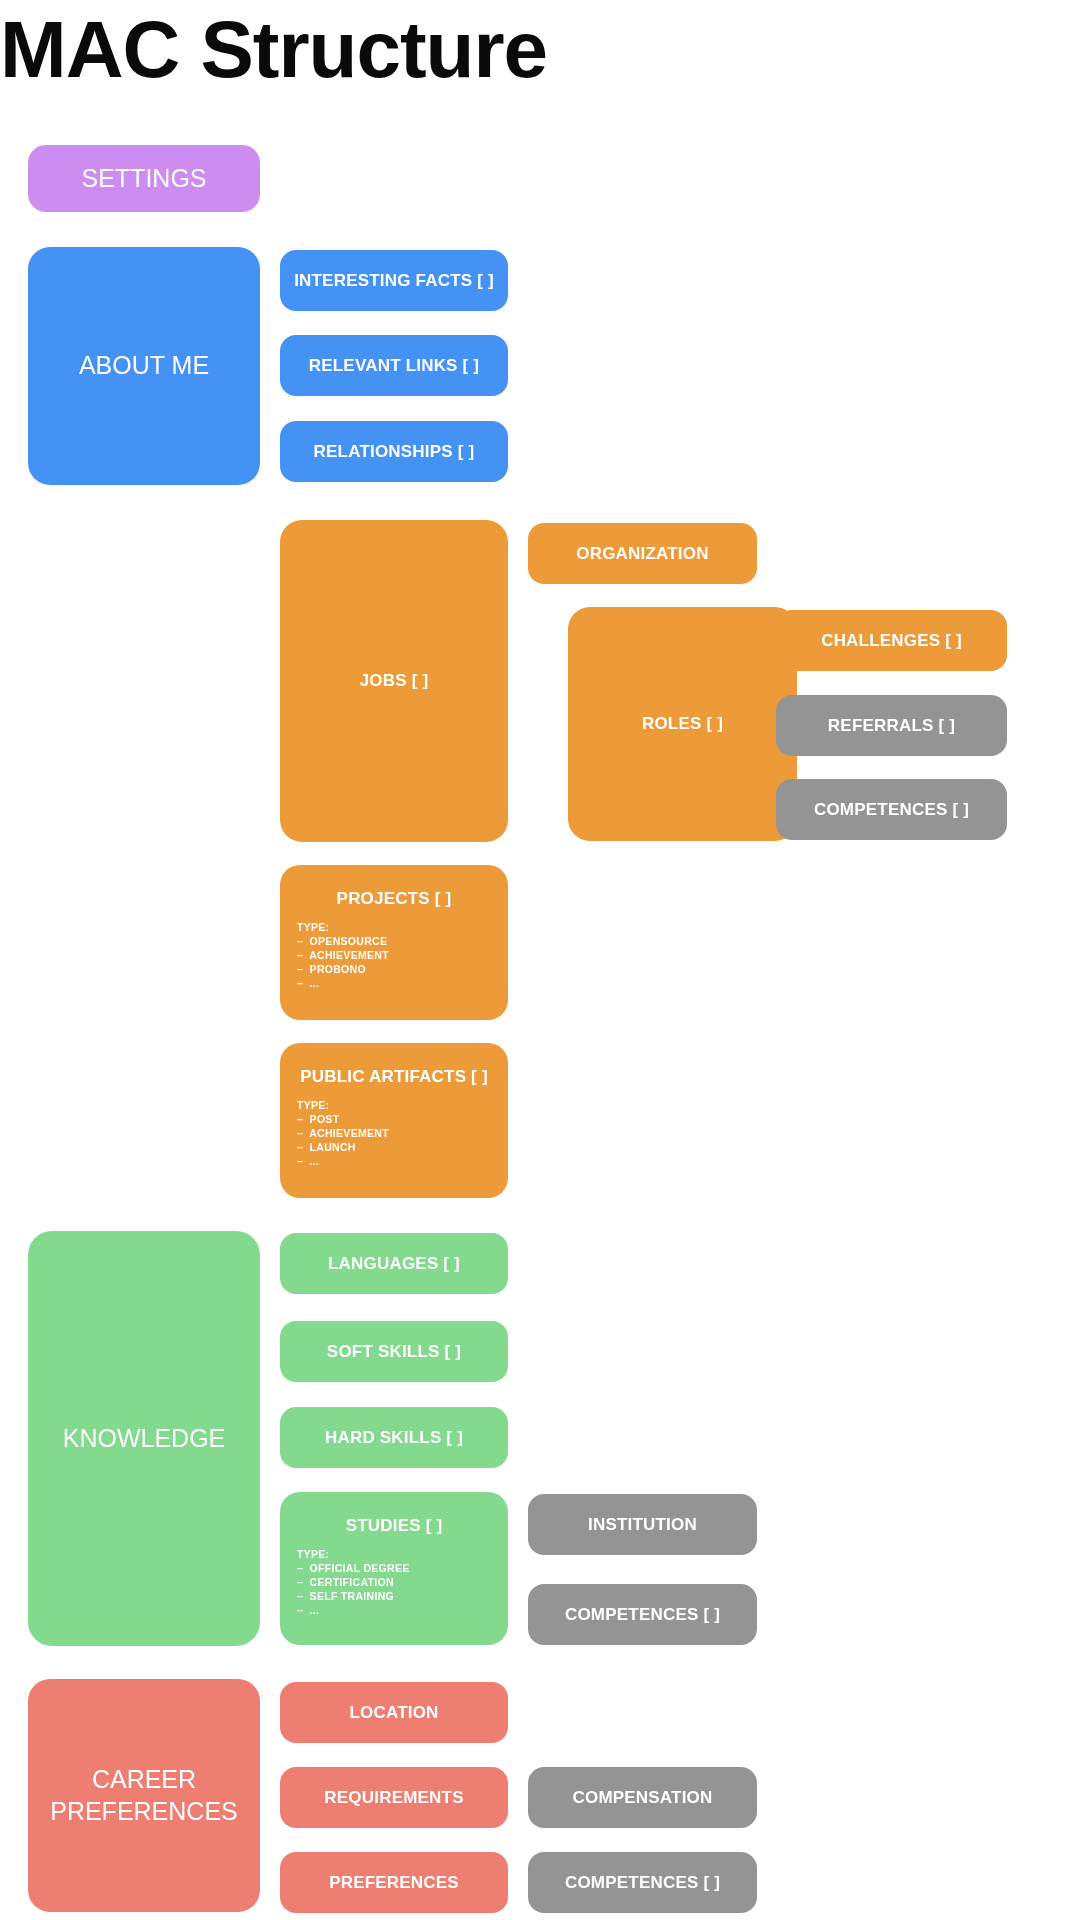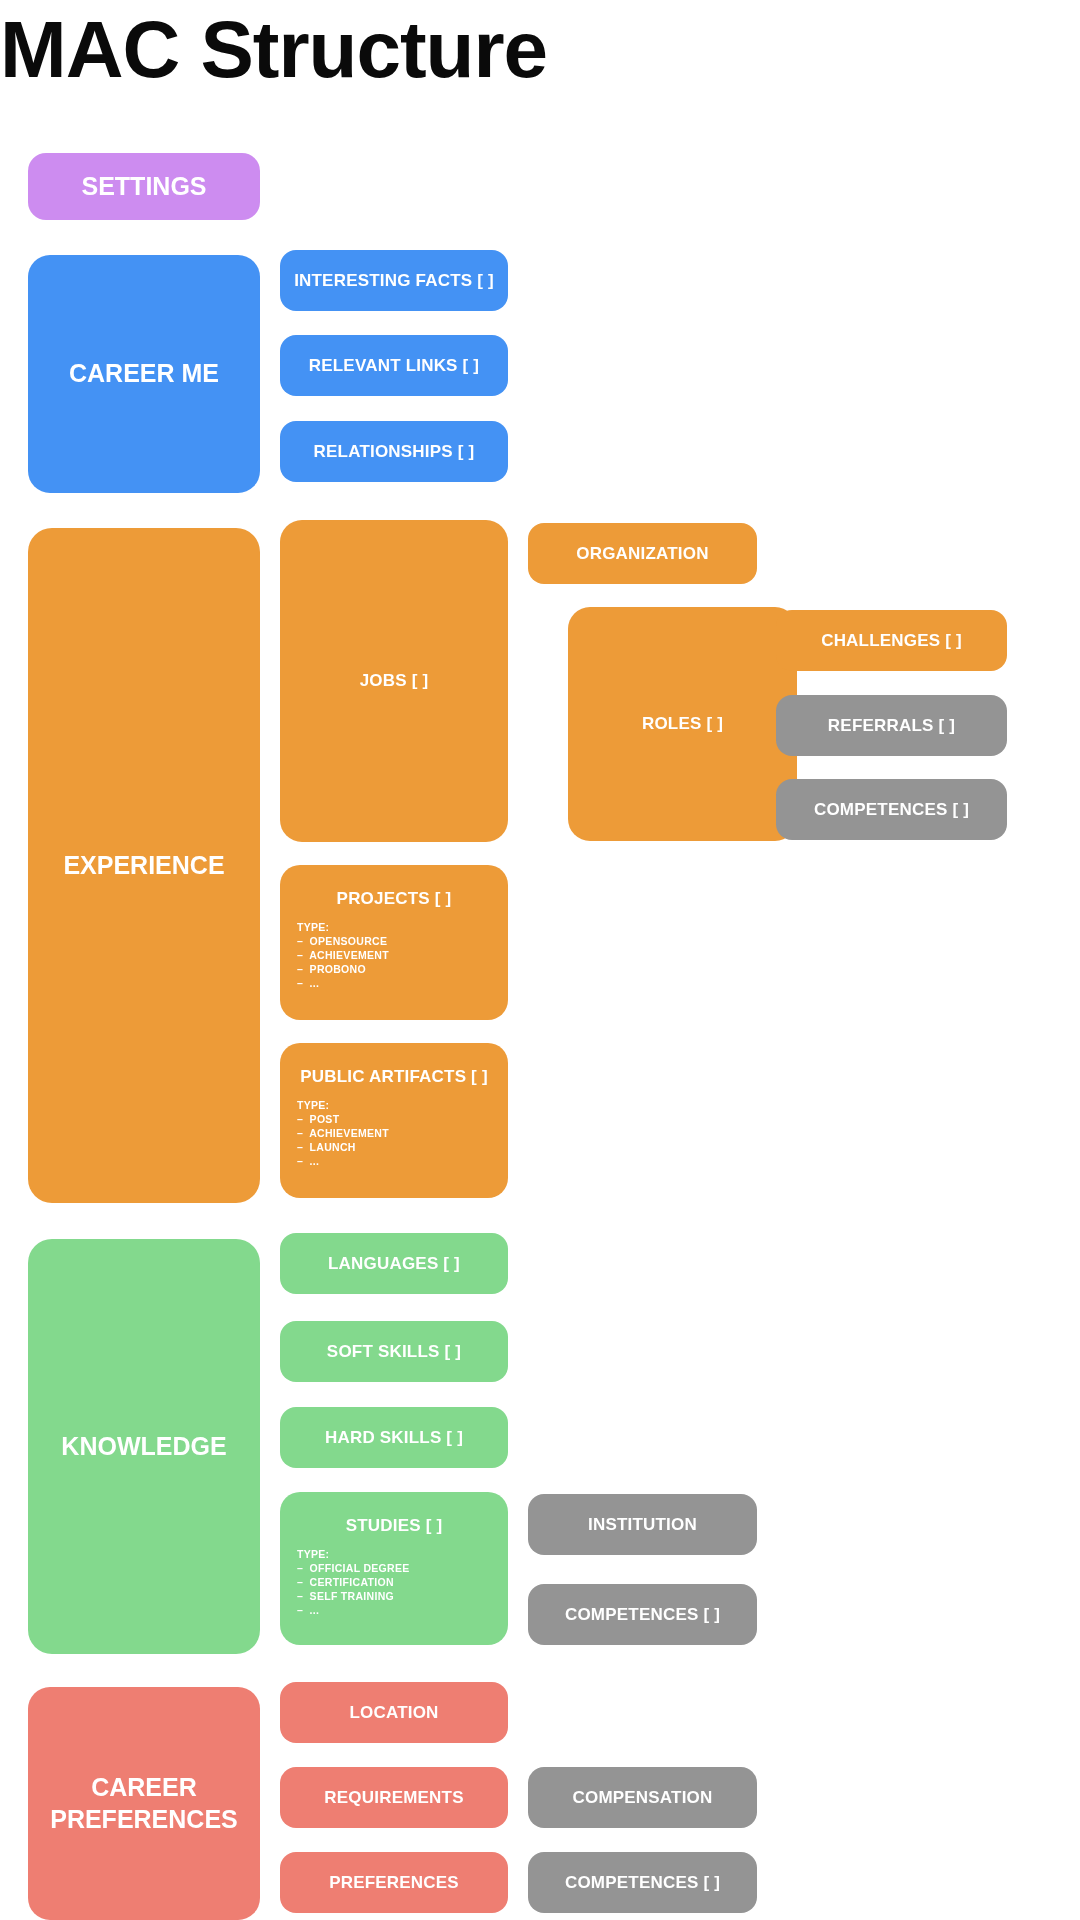--- a/index.html
+++ b/index.html
@@ -29,21 +29,21 @@
     position: absolute;
     display: flex;
     align-items: center;
     justify-content: center;
     text-align: center;
     color: #ffffff;
     border-radius: 16px;
     box-sizing: border-box;
     padding: 4px 14px;
   }
-  .section-label { font-size: 25px; font-weight: 700; line-height: 1.25; margin-top: 8px; }
+  .section-label { font-size: 25px; font-weight: 400; line-height: 1.25; }
   .pill-label    { font-size: 17px; font-weight: 600; letter-spacing: 0.2px; }
 
   
   .c-purple { background: var(--purple, #cd8cf0); }
   .c-blue   { background: var(--blue,   #4492f4); }
   .c-orange { background: var(--orange, #ed9b38); }
   .c-green  { background: var(--green,  #83d98d); }
   .c-salmon { background: var(--salmon, #ee7e72); }
   .c-gray   { background: var(--gray,   #949494); }
 
@@ -105,35 +105,32 @@
 
 <div id="canvas">
 
   <div class="diagram-title">MAC Structure</div>
 
   <div class="node c-purple b-settings section-label">
     <span>SETTINGS</span>
   </div>
 
   <div class="node c-blue b-about section-label">
-    <span>CAREER ME</span>
+    <span>ABOUT ME</span>
   </div>
   <div class="node c-blue b-facts pill-label">
     <span>INTERESTING FACTS [ ]</span>
   </div>
   <div class="node c-blue b-links pill-label">
     <span>RELEVANT LINKS [ ]</span>
   </div>
   <div class="node c-blue b-relationships pill-label">
     <span>RELATIONSHIPS [ ]</span>
   </div>
 
-  <div class="node c-orange b-experience section-label">
-    <span>EXPERIENCE</span>
-  </div>
   <div class="node c-orange b-jobs pill-label">
     <span>JOBS [ ]</span>
   </div>
   <div class="node c-orange b-organization pill-label">
     <span>ORGANIZATION</span>
   </div>
   <div class="node c-orange b-roles pill-label">
     <span>ROLES [ ]</span>
   </div>
   <div class="node c-orange b-challenges pill-label">

